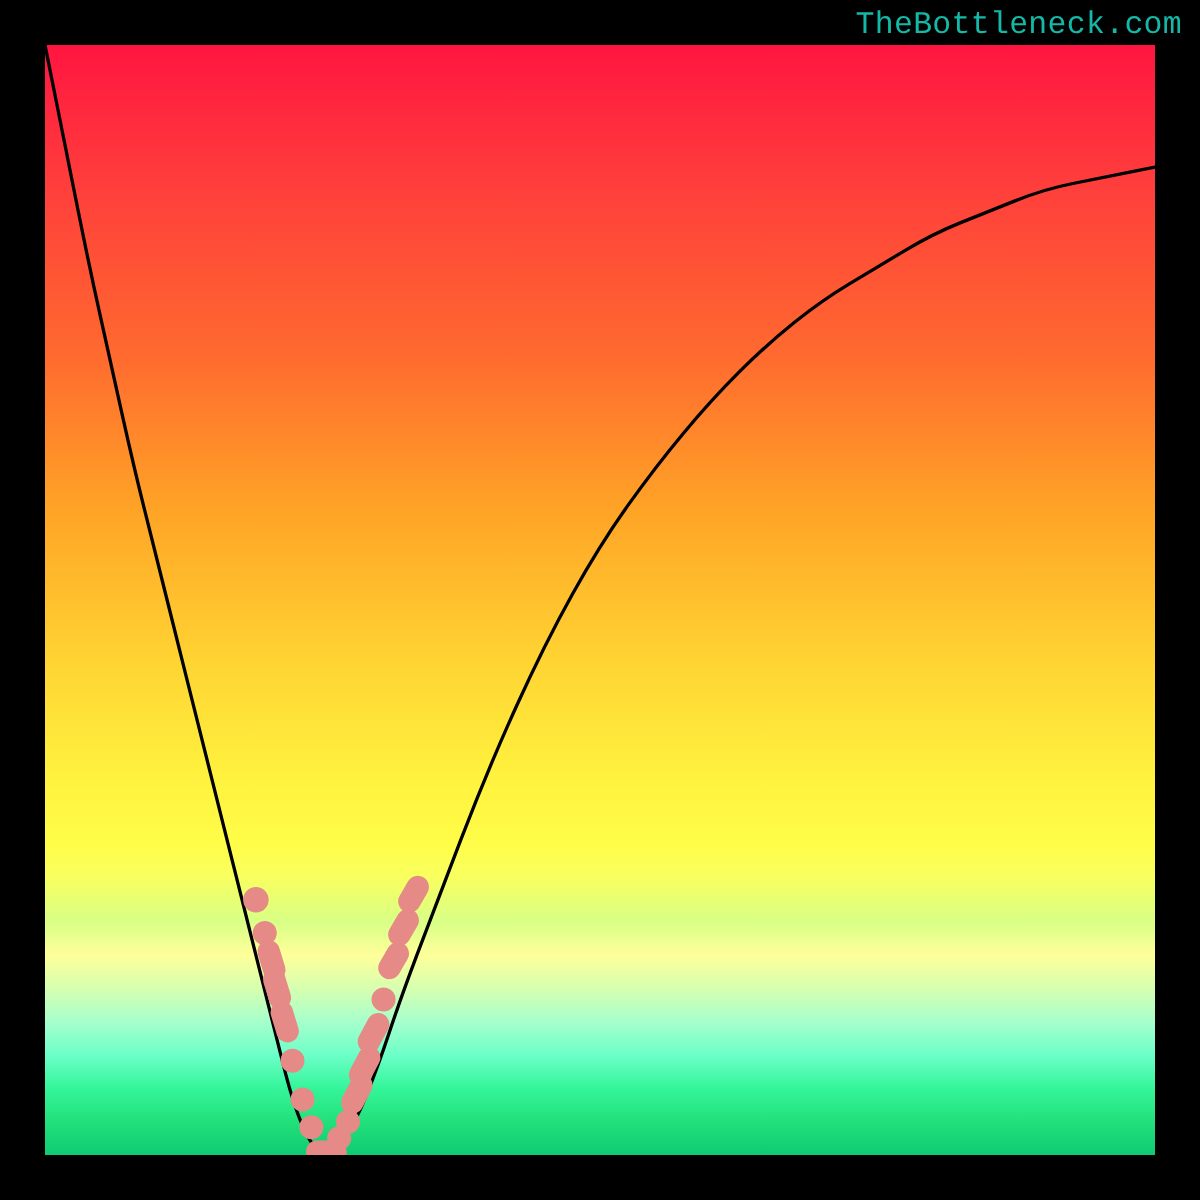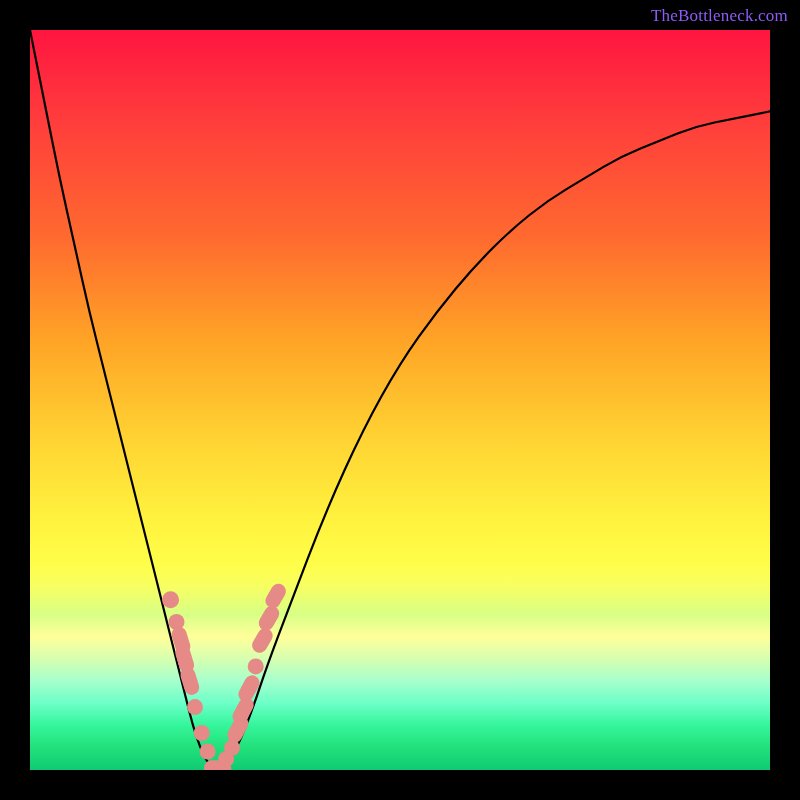--- a/index.html
+++ b/index.html
@@ -34,25 +34,25 @@
       #34f59a 94%,
       #22e07a 97%,
       #0ecb74 100%
     );
     box-sizing: border-box;
   }
   .watermark {
     position: absolute;
     top: 6px;
     right: 12px;
-    color: #8b5cf6;
-    font-size: 17px;
+    color: #14b8a6;
+    font-size: 21px;
     font-weight: 400;
     letter-spacing: 0.2px;
-    font-family: Liberation Serif, serif;
+    font-family: Liberation Mono, monospace;
     z-index: 10;
   }
   .svglayer {
     position: absolute;
     left: 0;
     top: 0;
     width: 740px;
     height: 740px;
   }
   .curve {

